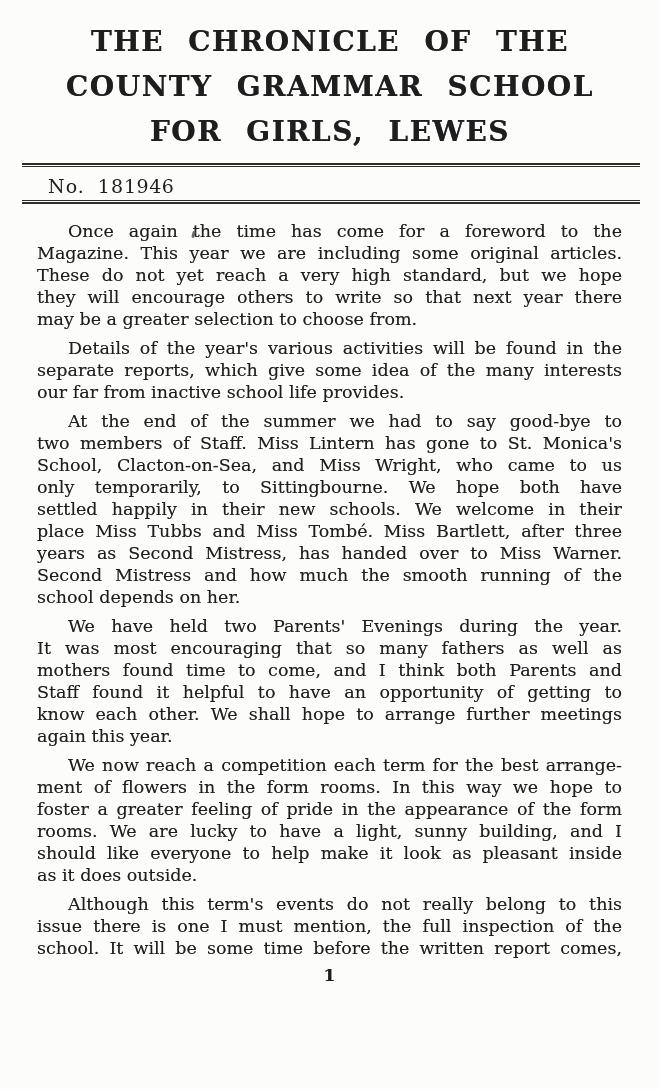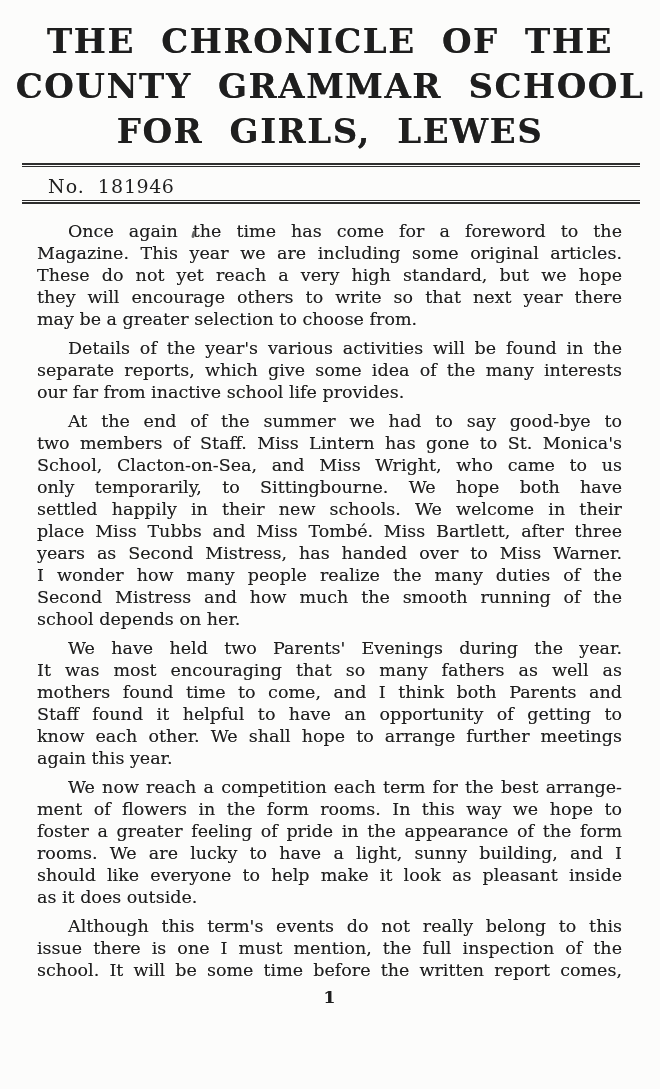--- a/index.html
+++ b/index.html
@@ -24,21 +24,21 @@
     background: var(--paper);
   }
 
   
   .masthead {
     margin: 0 10px;
     padding-top: 19px;
     text-align: center;
   }
   .masthead .title-line {
-    font-size: 34px;
+    font-size: 28px;
     line-height: 45px;
     font-weight: bold;
     letter-spacing: 1.5px;
     word-spacing: 13px;
     white-space: nowrap;
     text-shadow: 0 0 0.5px rgba(10,10,10,0.6);
   }
 
   
   .double-rule {
@@ -160,21 +160,20 @@
           <div class="line last">our far from inactive school life provides.</div>
         </div>
         <div class="para">
           <div class="line first">At the end of the summer we had to say good-bye to</div>
           <div class="line">two members of Staff. Miss Lintern has gone to St. Monica's</div>
           <div class="line">School, Clacton-on-Sea, and Miss Wright, who came to us</div>
           <div class="line">only temporarily, to Sittingbourne. We hope both have</div>
           <div class="line">settled happily in their new schools. We welcome in their</div>
           <div class="line">place Miss Tubbs and Miss Tombé. Miss Bartlett, after three</div>
           <div class="line">years as Second Mistress, has handed over to Miss Warner.</div>
-          <div class="line">I wonder how many people realize the many duties of the</div>
           <div class="line">Second Mistress and how much the smooth running of the</div>
           <div class="line last">school depends on her.</div>
         </div>
         <div class="para">
           <div class="line first">We have held two Parents' Evenings during the year.</div>
           <div class="line">It was most encouraging that so many fathers as well as</div>
           <div class="line">mothers found time to come, and I think both Parents and</div>
           <div class="line">Staff found it helpful to have an opportunity of getting to</div>
           <div class="line">know each other. We shall hope to arrange further meetings</div>
           <div class="line last">again this year.</div>

